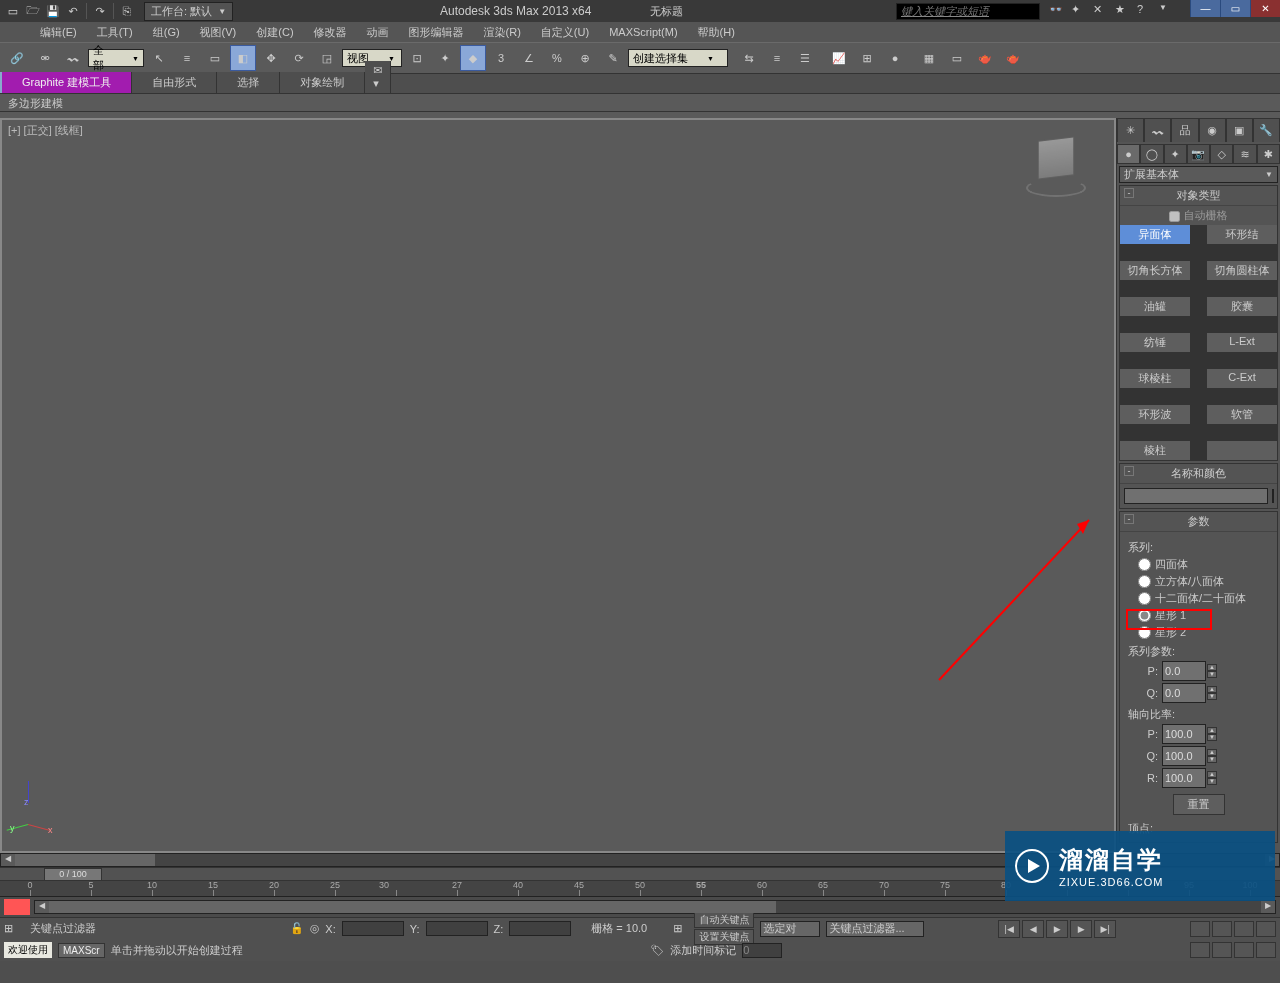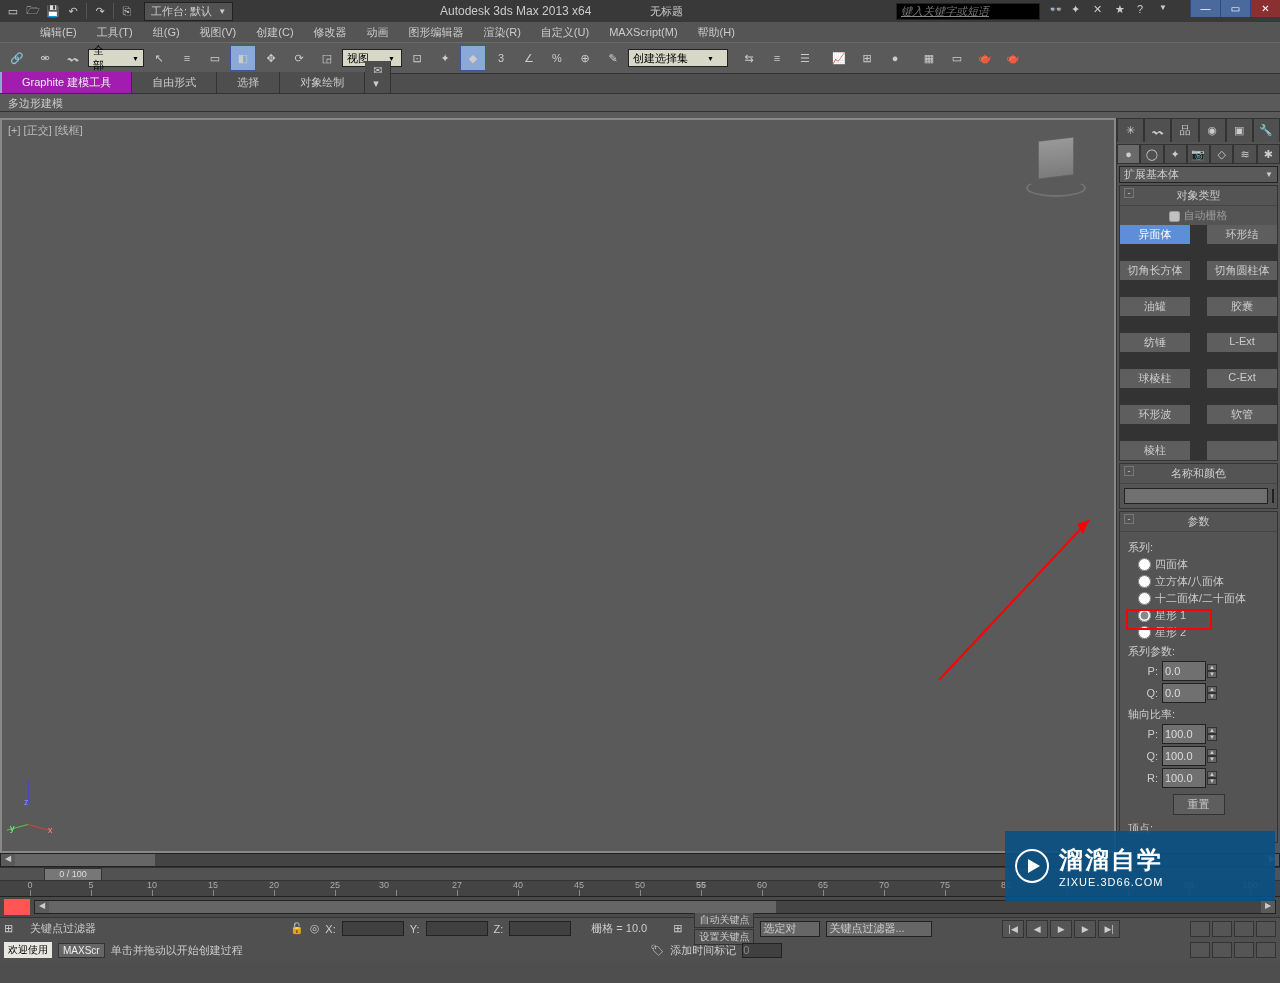--- a/index.html
+++ b/index.html
@@ -487,21 +487,21 @@
       <input class="coord-inp" style="">
     <span class="grid-lbl">栅格 = 10.0</span>
     <span style="margin-left:20px;">⊞</span>
     <div class="key-btns">
       <div>自动关键点</div>
       <div>设置关键点</div>
     </div>
     <div class="filter-combo">
         <span>选定对</span>
       </div>
-    <div class="filter-combo" style="width:106px;">
+    <div class="filter-combo" style="width:98px;">
         <span>关键点过滤器...</span>
       </div>
     <div class="play-ctrl">
       <div class="pb">|◀</div>
       <div class="pb">◀</div>
       <div class="pb">▶</div>
       <div class="pb">▶</div>
       <div class="pb">▶|</div>
     </div>
     <div class="bot-tools">

